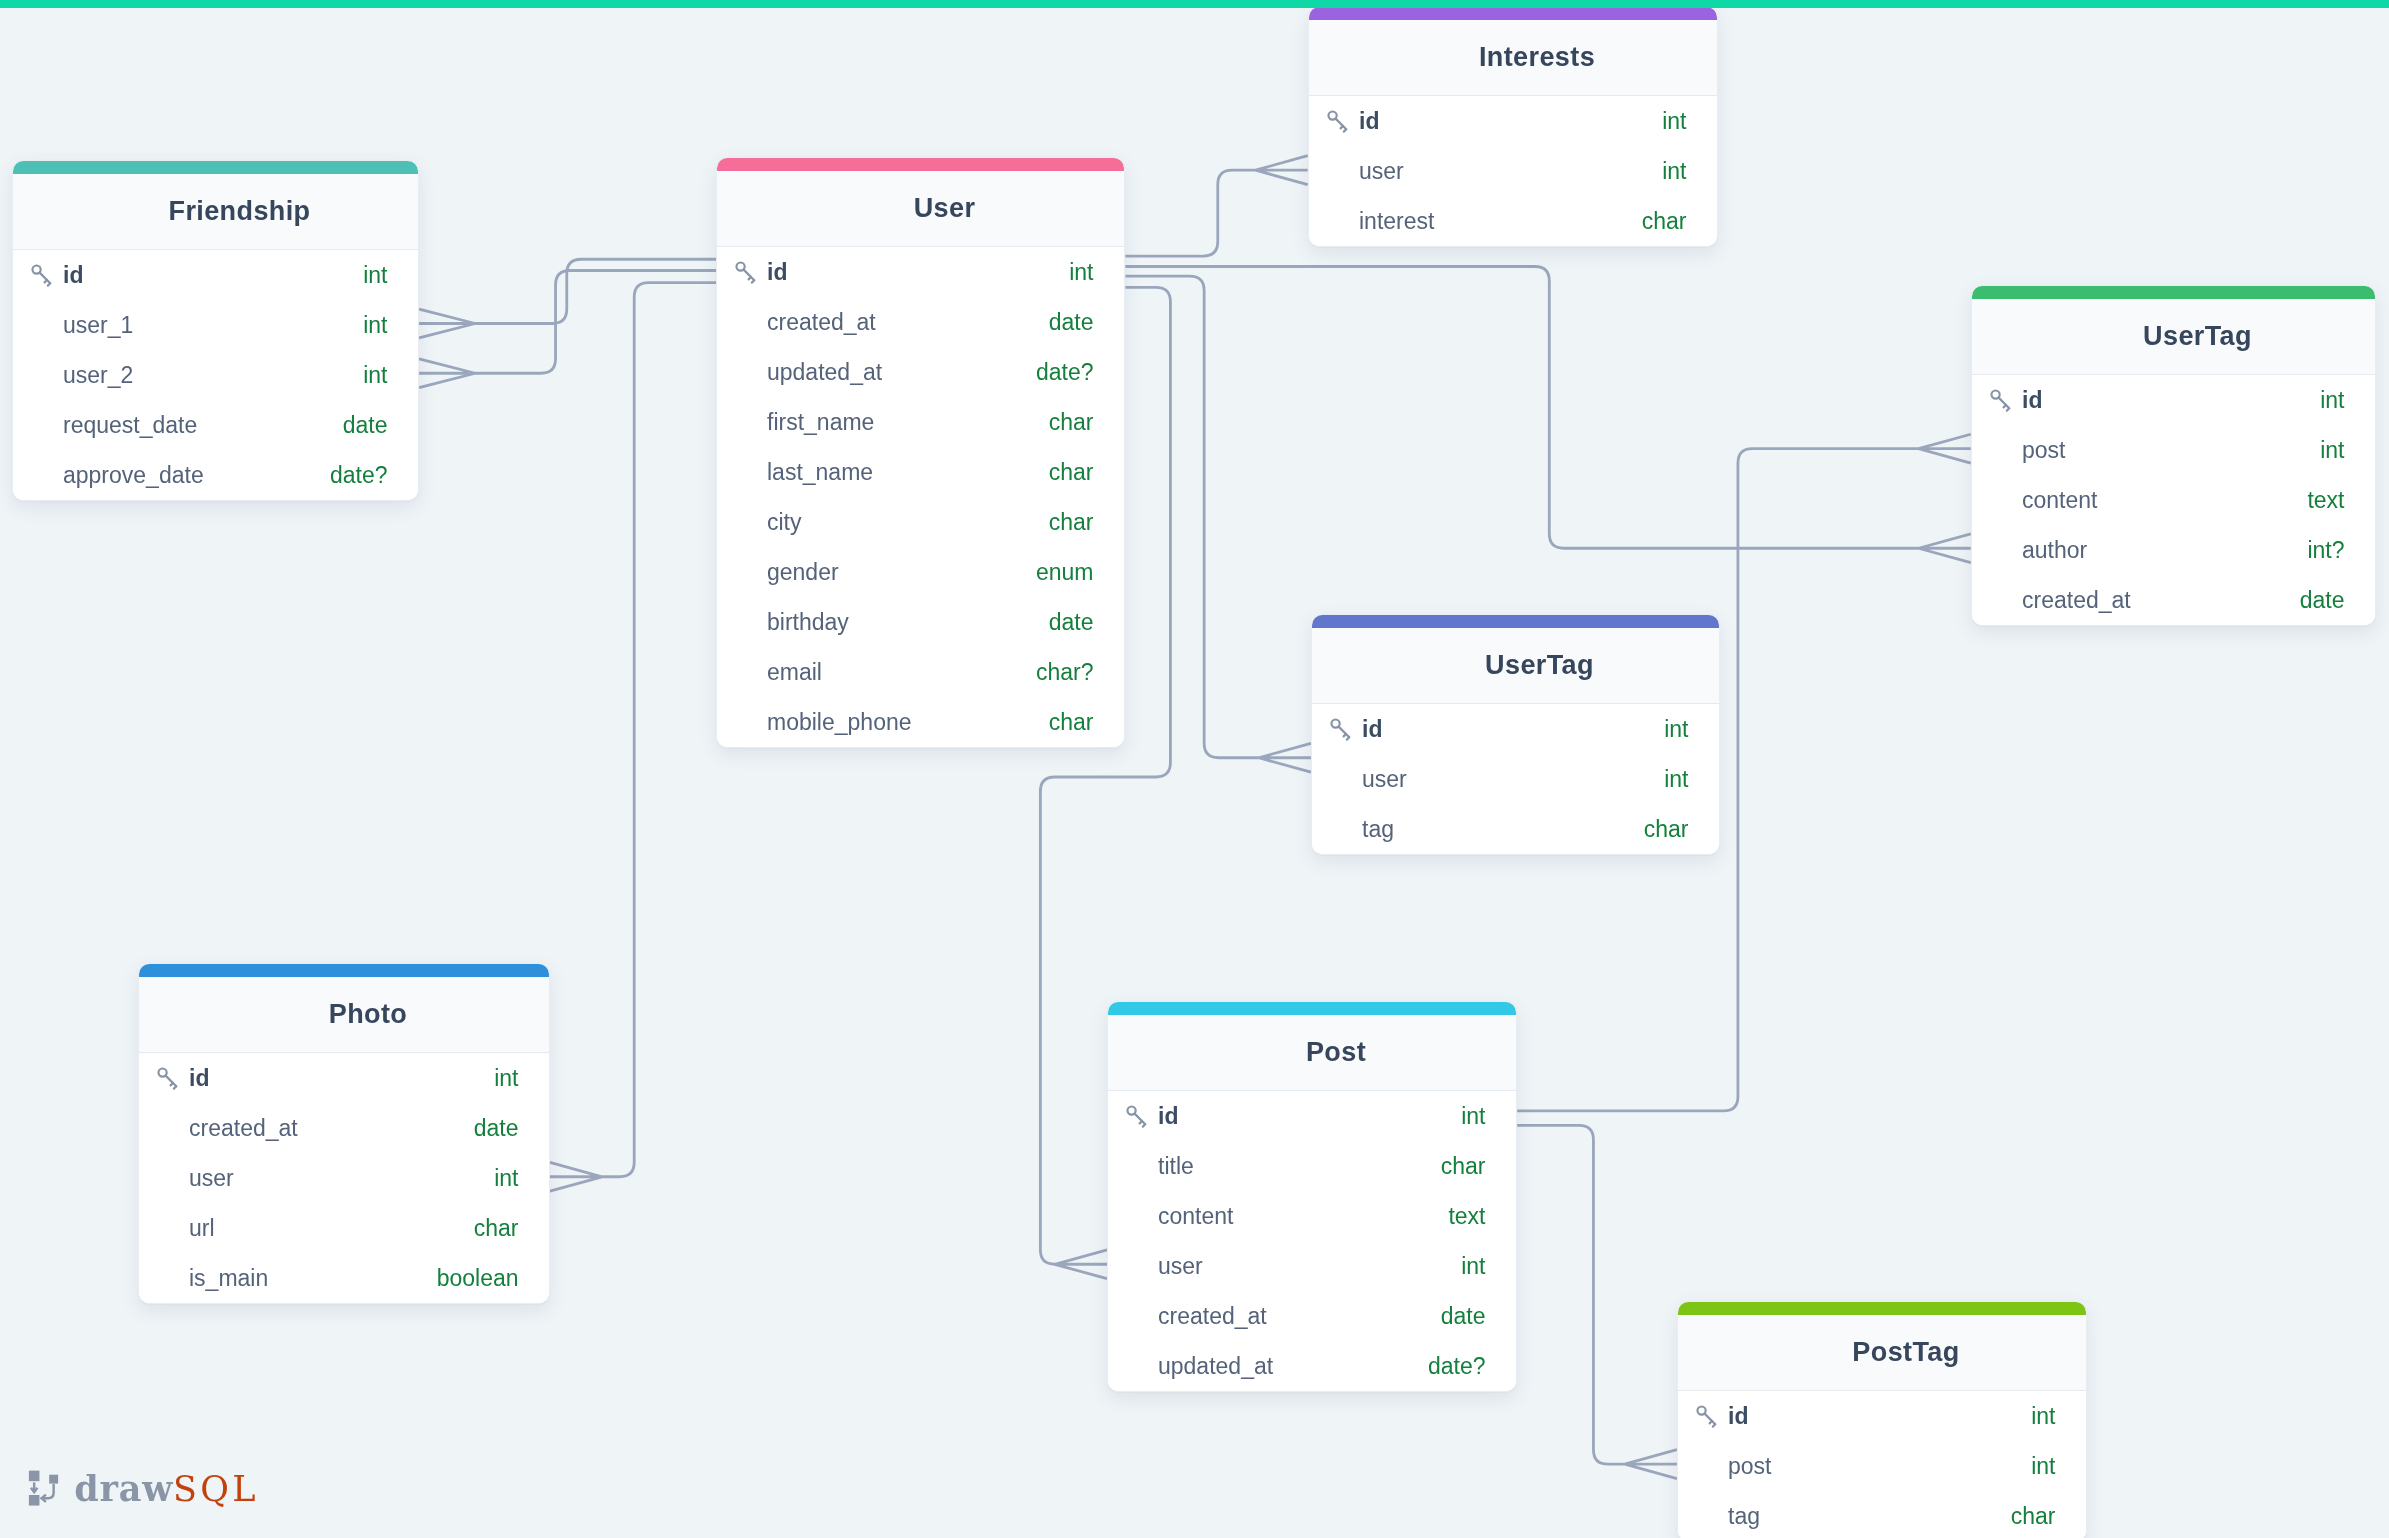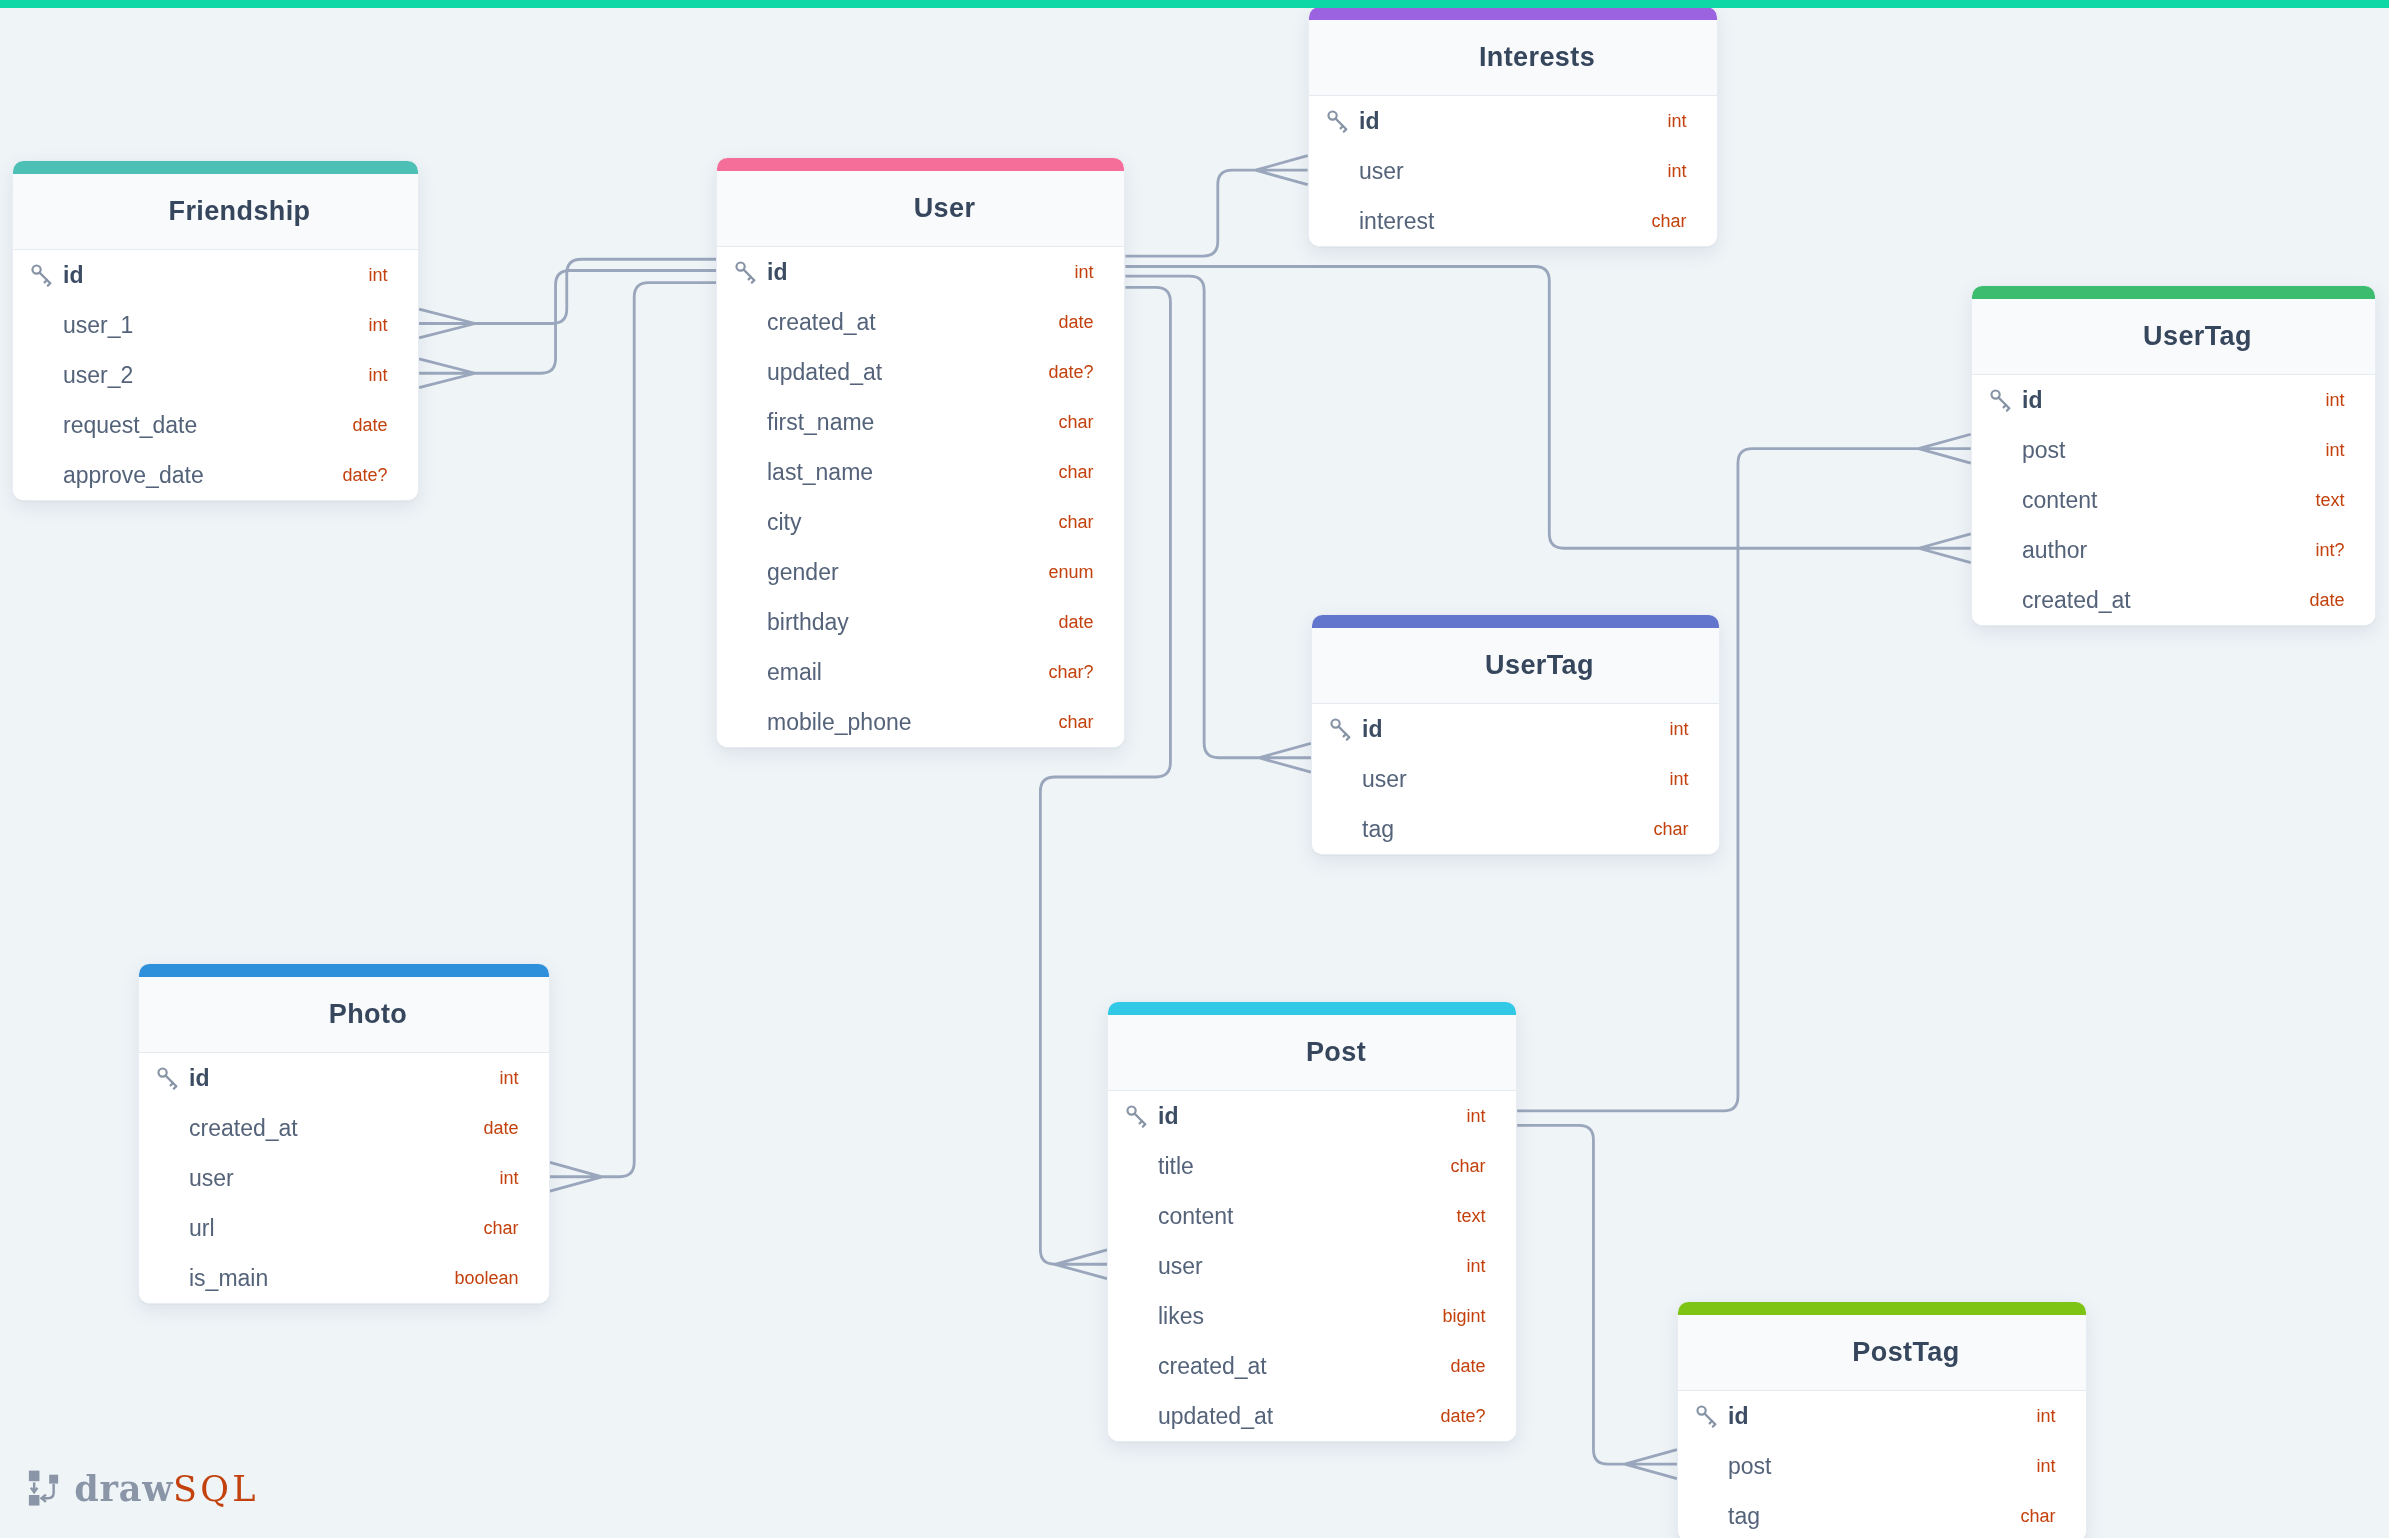--- a/index.html
+++ b/index.html
@@ -19,21 +19,21 @@
   .t-bar{height:13px;border-radius:10.4px 10.4px 0 0;}
   .t-title{
     height:76px;box-sizing:border-box;display:flex;align-items:center;justify-content:center;
     background:#F8FAFB;border-bottom:1.6px solid #E4EAF0;
     font-size:27px;font-weight:700;color:#36465C;letter-spacing:0.4px;padding-left:48px;
   }
   .t-rows{border-radius:0 0 10.4px 10.4px;background:#fff;}
   .f-row{height:50px;display:flex;align-items:center;position:relative;}
   .f-name{margin-left:50px;font-size:23px;color:#54637A;white-space:nowrap;}
   .f-row.pk .f-name{font-weight:700;color:#3C4D63;text-align:center;}
-  .f-type{margin-left:auto;margin-right:30.5px;font-size:18px;color:#c2410c;white-space:nowrap;}
+  .f-type{margin-left:auto;margin-right:30.5px;font-size:23px;color:#15803d;white-space:nowrap;}
   .key-ic{position:absolute;left:16px;top:50%;transform:translateY(-50%);width:26px;height:26px;}
   #logo{position:absolute;left:24px;top:1468px;display:flex;align-items:center;z-index:3;text-align:center;}
   #logo .draw{font-family:"DejaVu Serif", serif;font-weight:700;font-size:35px;color:#8A96A8;margin-left:11.2px;letter-spacing:0.8px;}
   #logo .sql{font-family:"DejaVu Serif", serif;font-weight:400;font-size:35px;color:#c2410c;letter-spacing:3.2px;}
 </style>
 </head>
 <body>
 
 <div id="canvas" style="background: rgb(239, 244, 247);">
 
@@ -306,25 +306,20 @@
     <span class="f-name">content</span>
     <span class="f-type">text</span>
   </div>
           <div class="f-row">
 
     <span class="f-name">user</span>
     <span class="f-type">int</span>
   </div>
           <div class="f-row">
 
-    <span class="f-name">likes</span>
-    <span class="f-type">bigint</span>
-  </div>
-          <div class="f-row">
-
     <span class="f-name">created_at</span>
     <span class="f-type">date</span>
   </div>
           <div class="f-row">
 
     <span class="f-name">updated_at</span>
     <span class="f-type">date?</span>
   </div>
         </div>
   </div>

